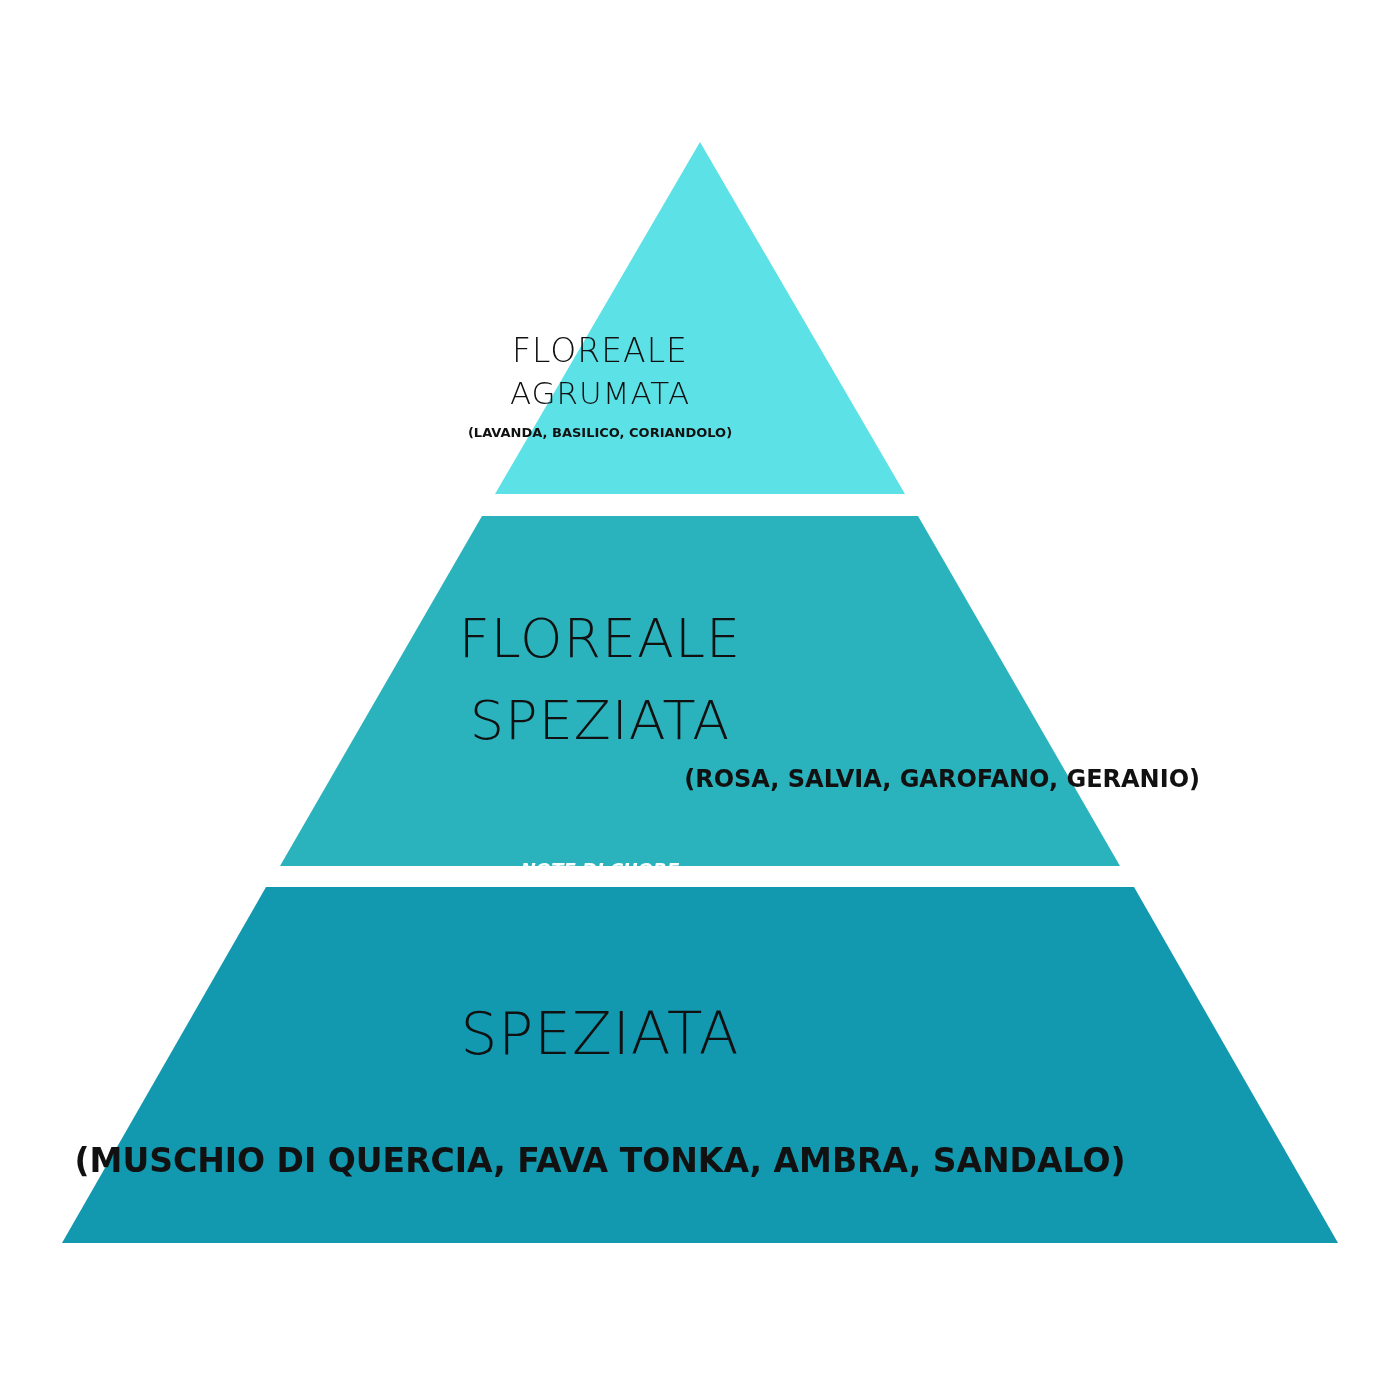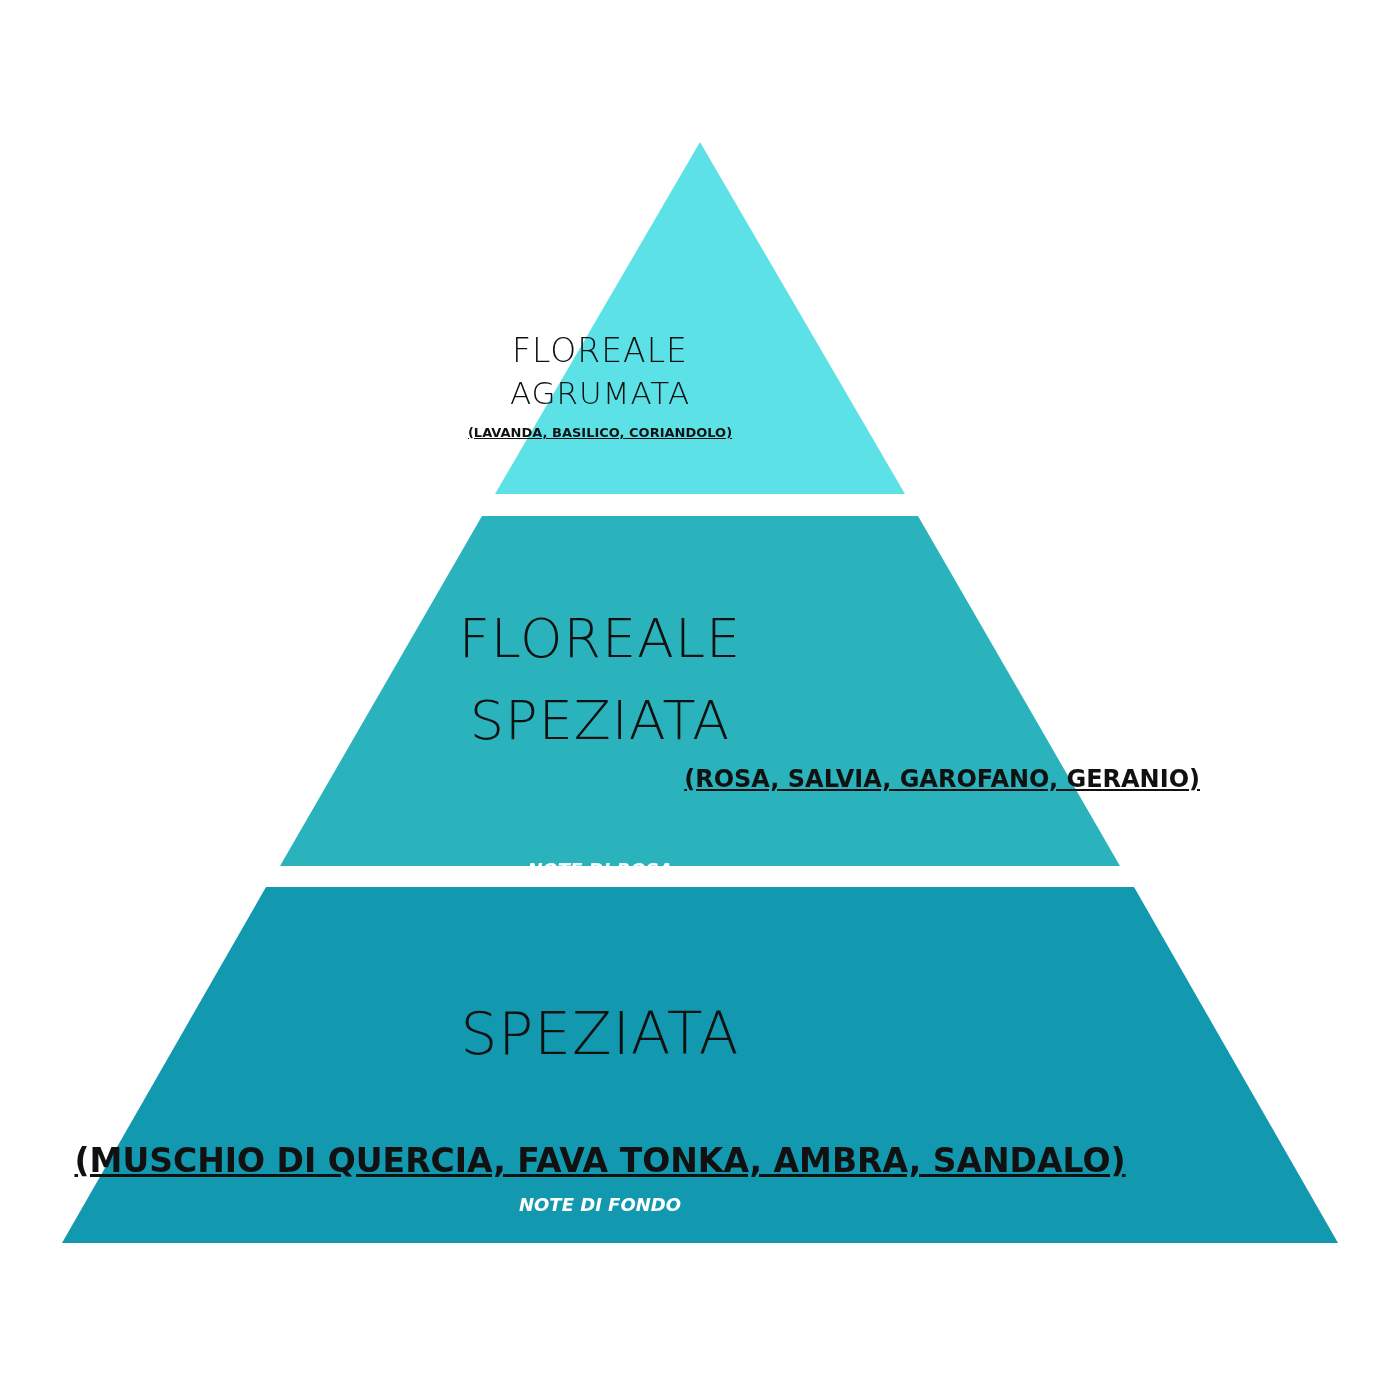--- a/index.html
+++ b/index.html
@@ -1,36 +1,36 @@
 <!DOCTYPE html>
 <html><head>
 <meta charset="utf-8">
 <style>
   html, body { margin:0; padding:0; background:#ffffff; }
   body { width:1400px; height:1400px; position:relative; overflow:hidden; font-family:"Liberation Sans", sans-serif; }
   svg.pyr { position:absolute; left:0; top:0; }
   .lbl { position:absolute; left:0; width:1200px; text-align:center; color:#111; white-space:nowrap; }
   .title { font-family:"DejaVu Sans", sans-serif; font-weight:300; letter-spacing:1px; line-height:1; }
-  .notes { font-family:"DejaVu Sans", sans-serif; font-weight:bold; line-height:1;text-decoration:underline; }
+  .notes { font-family:"DejaVu Sans", sans-serif; font-weight:bold; line-height:1; }
   .tier { font-family:"DejaVu Sans", sans-serif; font-weight:bold; font-style:italic; color:#ffffff; line-height:1;margin-top:39px; }
 </style>
 </head>
 <body>
 
 <svg class="pyr" width="1400" height="1400" viewBox="0 0 1400 1400">
   <polygon points="700,142 905,494 495,494" fill="#5CE1E6"></polygon>
   <polygon points="482,516 918,516 1120,866 280,866" fill="#2BB3BD"></polygon>
   <polygon points="266,887 1134,887 1338,1243 62,1243" fill="#1298AF"></polygon>
 </svg>
 
 <div class="lbl title" style="top:334px;font-size:33px;">FLOREALE</div>
 <div class="lbl title" style="top:378px;font-size:31px;">AGRUMATA</div>
 <div class="lbl notes" style="top:426px;font-size:13px;">(LAVANDA, BASILICO, CORIANDOLO)</div>
 <div class="lbl tier" style="top:461px;font-size:17px;">NOTE DI TESTA</div>
 
 <div class="lbl title" style="top:612px;font-size:54px;">FLOREALE</div>
 <div class="lbl title" style="top:694px;font-size:54px;">SPEZIATA</div>
 <div class="lbl notes" style="top:767px;font-size:24px;text-align:right;">(ROSA, SALVIA, GAROFANO, GERANIO)</div>
-<div class="lbl tier" style="top:822px;font-size:18px;">NOTE DI ROSA</div>
+<div class="lbl tier" style="top:822px;font-size:18px;">NOTE DI CUORE</div>
 
 <div class="lbl title" style="top:1005px;font-size:58px;">SPEZIATA</div>
 <div class="lbl notes" style="top:1144px;font-size:33px;">(MUSCHIO DI QUERCIA, FAVA TONKA, AMBRA, SANDALO)</div>
-<div class="lbl tier" style="top:1157px;font-size:18px;">NOTE DI FONDO</div>
+<div class="lbl tier" style="top:1204px;font-size:18px;">NOTE DI FONDO</div>
 
 </body></html>

